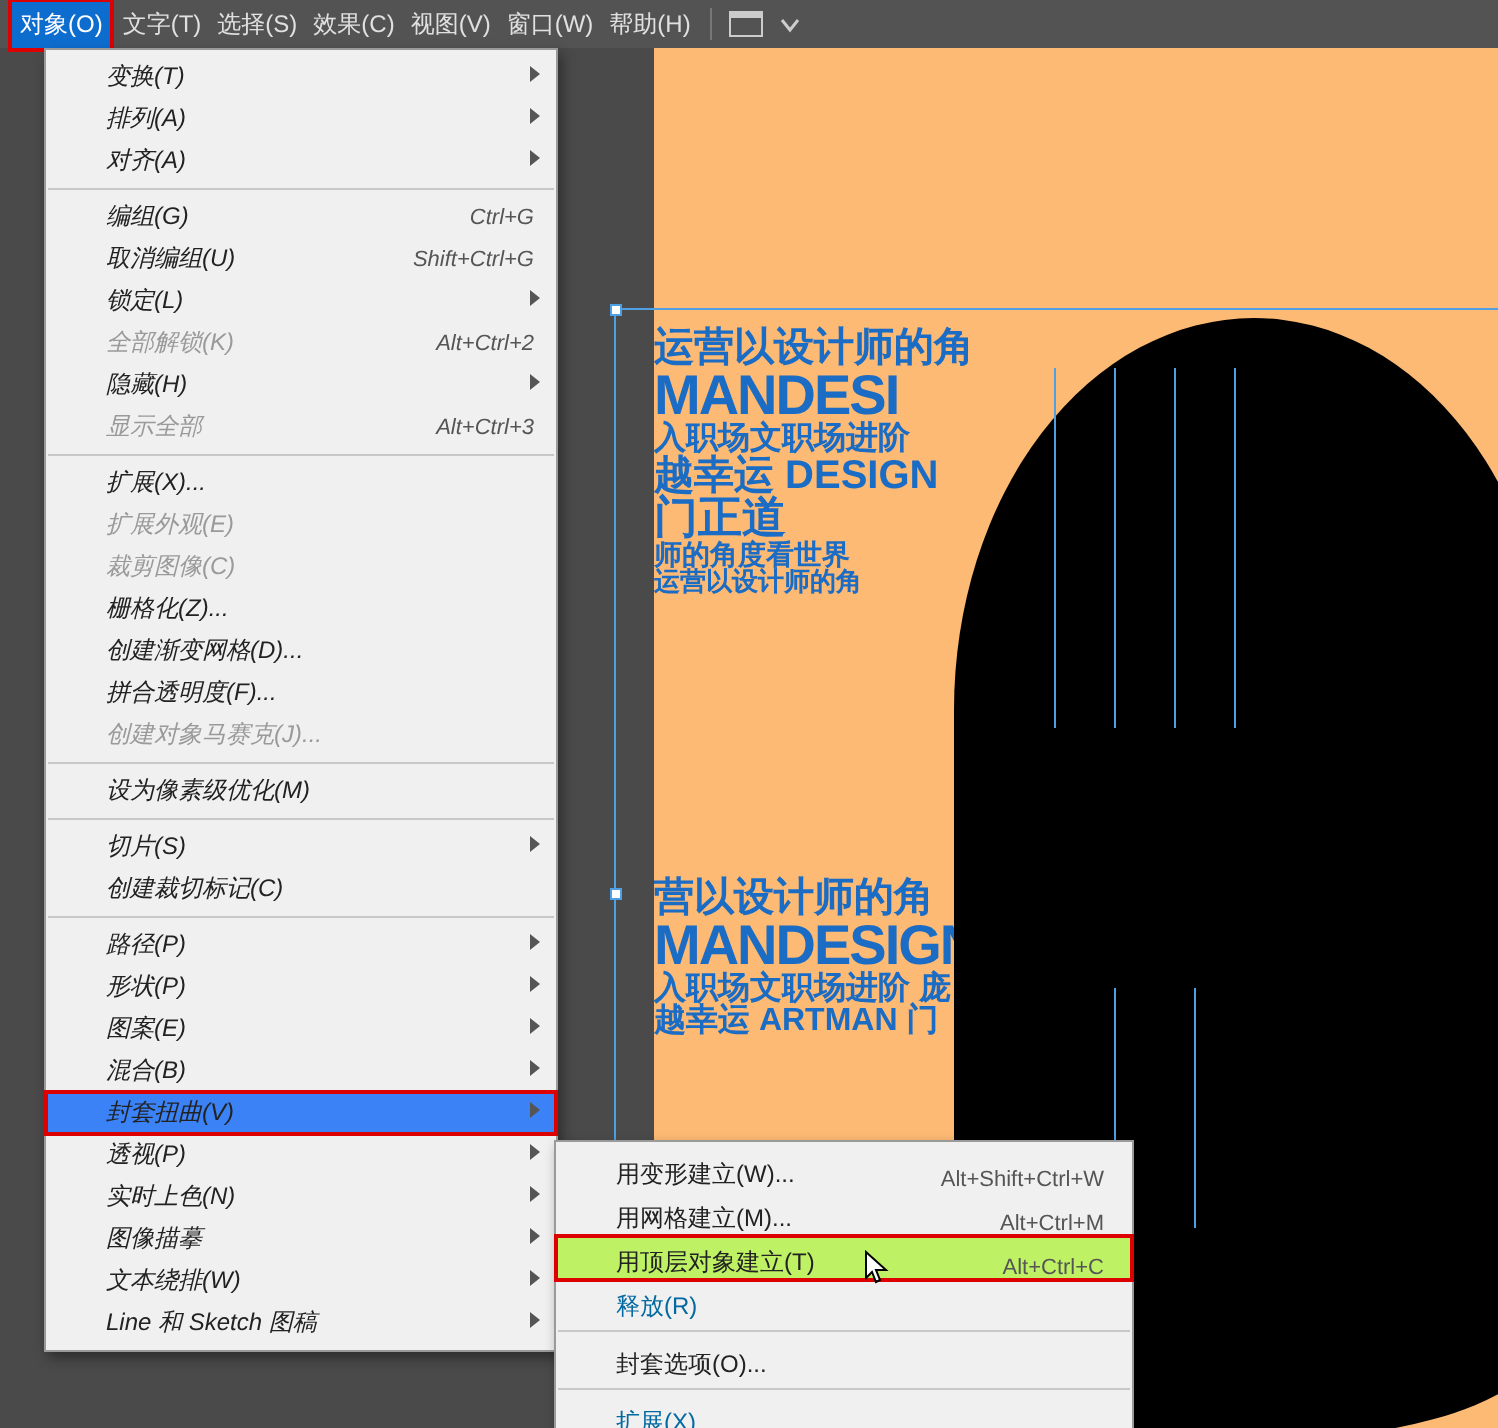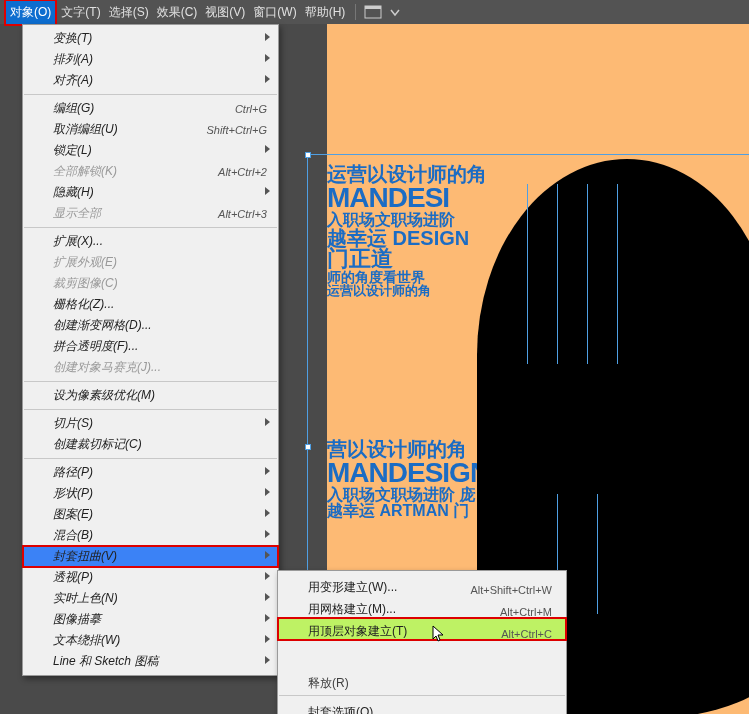--- a/index.html
+++ b/index.html
@@ -18,21 +18,21 @@
     .menu .row.disabled { color:#9a9a9a;gap:28px;}
     .menu .row .label { flex:1; white-space:nowrap;}
     .menu .row .accel { color:#555; font-size:11px;}
     .menu .row .arrow { position:absolute; right:8px; top:5px; width:0;height:0;border-top:4px solid transparent;border-bottom:4px solid transparent;border-left:5px solid #555;}
     .menu hr { border:none; border-top:1px solid #c8c8c8; margin:3px 1px;}
     .menu .row.highlight { background:#3b82f6; outline:2px solid #d00; outline-offset:-1px;}
 
     
     .submenu { position:absolute; left:277px; top:570px; width:290px; background:#f0f0f0;border:1px solid #9a9a9a; box-shadow:2px 3px 6px rgba(0,0,0,.4); font-size:12px; color:#222; padding:3px 0;}
     .submenu .row { display:flex; align-items:flex-end; height:22px; padding:0 14px 0 30px;}
-    .submenu .row.disabled{color:#404040;margin-top:30px;}
+    .submenu .row.disabled{color:#0369a1;}
     .submenu .row .label{flex:1;}
     .submenu .row .accel{font-size:11px;color:#555;}
     .submenu hr{border:none;border-top:1px solid #c8c8c8;margin:3px 1px;}
     .submenu .row.highlight{ background:#bef264; outline:2px solid #d00; outline-offset:-1px;gap:40px;}
 
     
     .canvas { position:absolute; left:279px; top:24px; right:0; bottom:0; background:#fdba74;margin-left:48px;}
     .canvas .txtblock { position:absolute; left:0; top:140px; width:200px; font-weight:900; color:#1b6cc4; font-family:Arial,sans-serif; line-height:1; }
     .canvas .txtblock .big { font-size:28px; letter-spacing:-1px;}
     .canvas .txtblock .cn { font-size:20px; color:#1b6cc4;}

